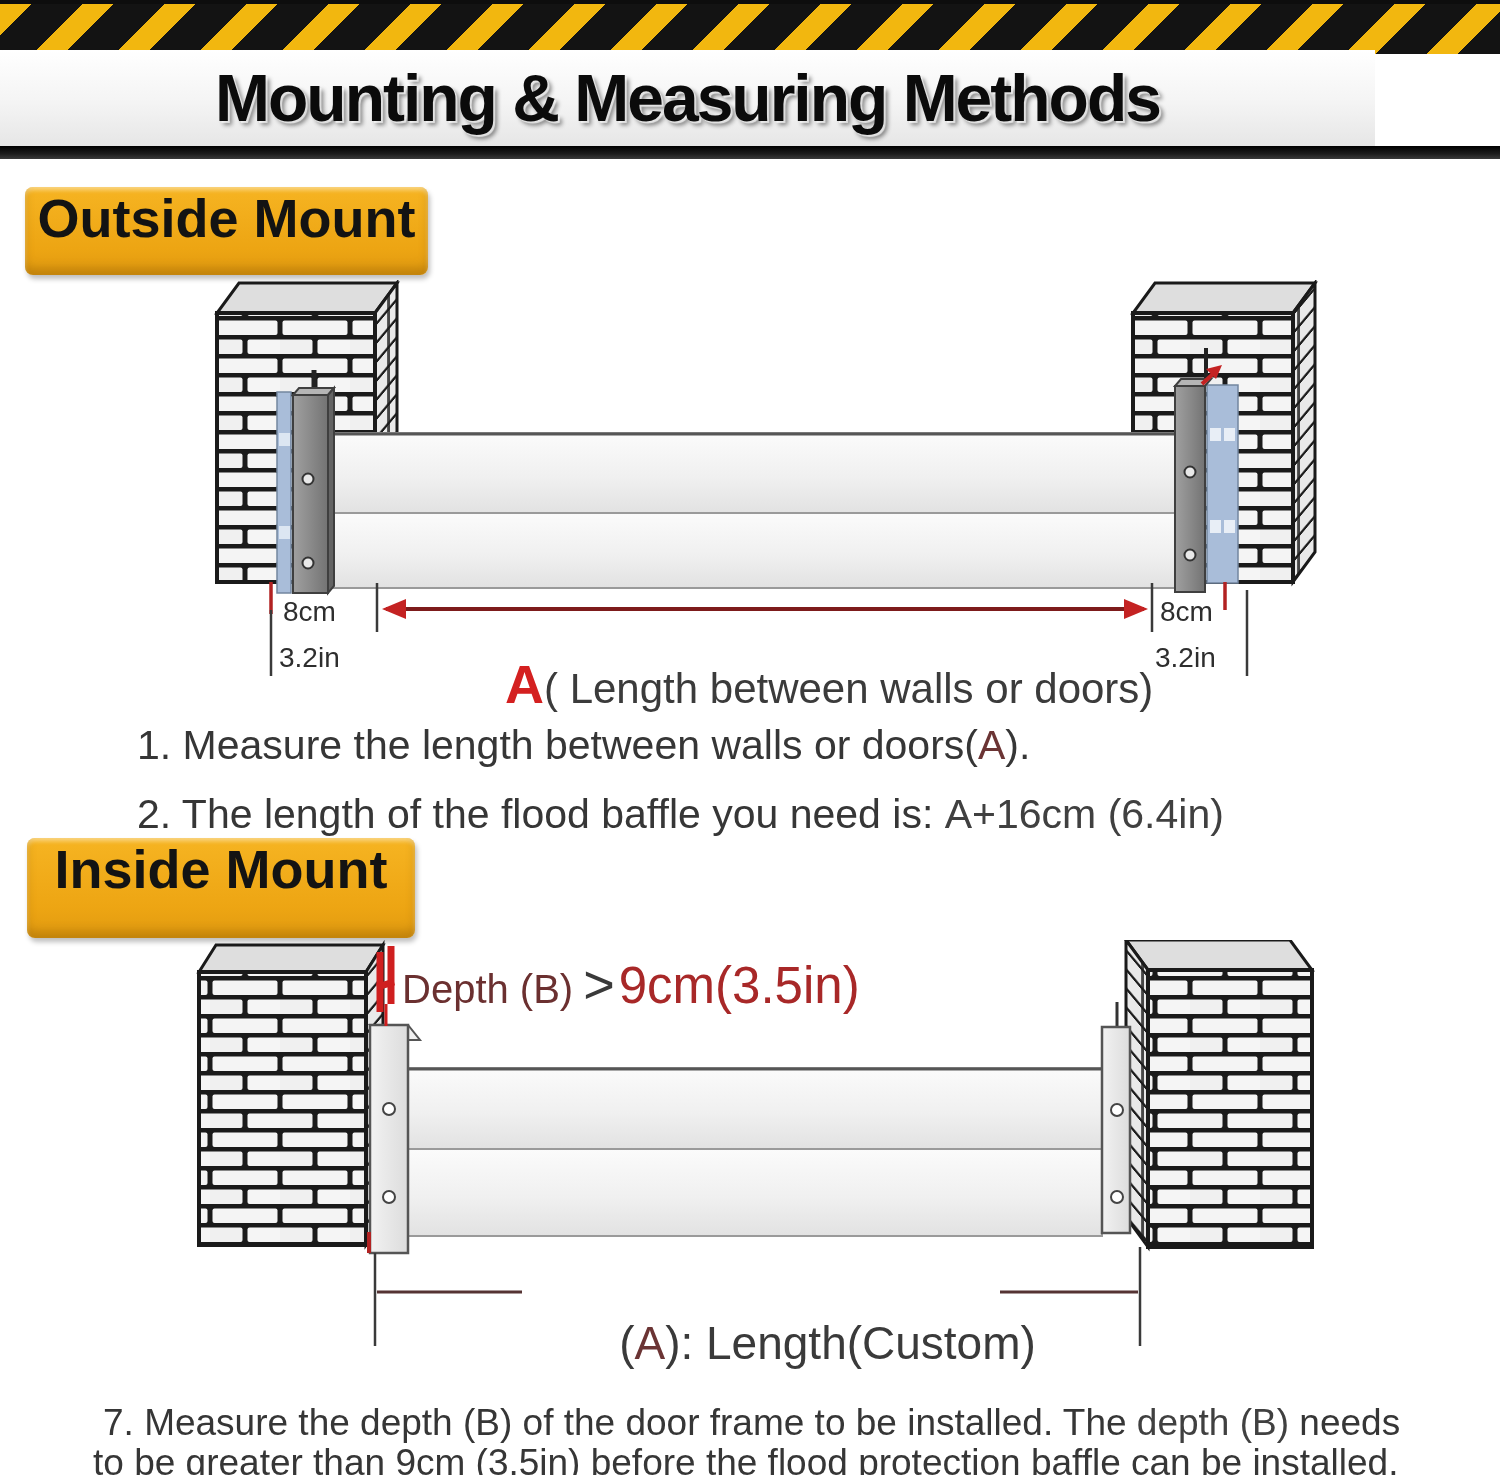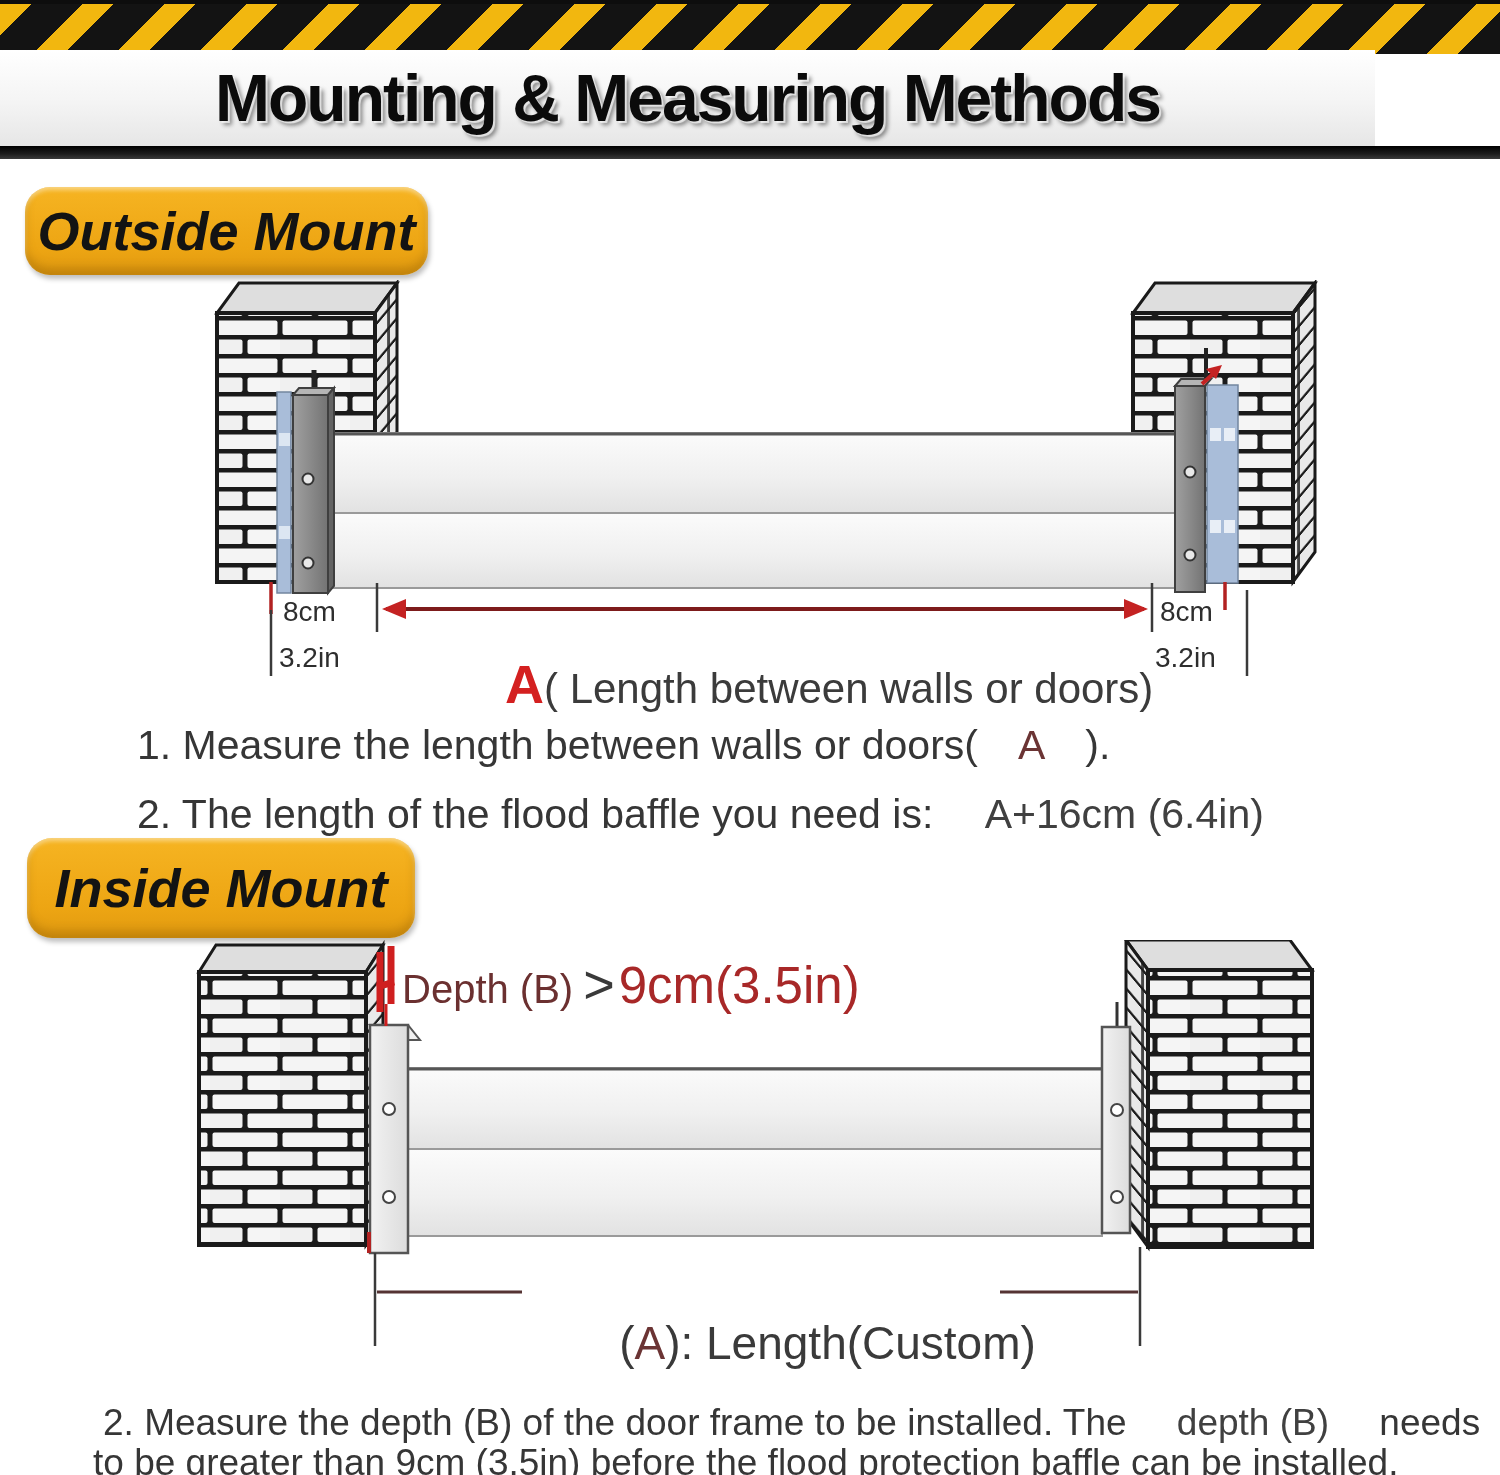--- a/index.html
+++ b/index.html
@@ -14,32 +14,32 @@
   .plaque{left:0;top:50px;width:1375px;height:96px;
           background:linear-gradient(180deg,#ffffff 0%,#f4f4f4 55%,#e6e6e6 100%);
           display:flex;align-items:center;justify-content:center;}
   .page-title{font-size:66px;font-weight:bold;letter-spacing:-2px;color:#0b0b0b;
               text-shadow:2px 2px 1px rgba(255,255,255,.75), 4px 4px 4px rgba(0,0,0,.45);}
   .divider{left:0;top:146px;width:1500px;height:13px;
            background:linear-gradient(180deg,#000 0%,#1c1c1c 60%,#3a3a3a 100%);}
 
   
   .badge{background:linear-gradient(180deg,#f6b422 0%,#eda513 70%,#e09a10 100%);
-         border-radius:25px;display:flex;align-items:center;justify-content:center;
-         box-shadow:inset 0 -7px 10px rgba(135,85,0,.35), inset 0 3px 4px rgba(255,240,200,.6), 2px 4px 5px rgba(0,0,0,.25);font-style:italic;}
+         border-radius:8px;display:flex;align-items:flex-start;justify-content:center;
+         box-shadow:inset 0 -7px 10px rgba(135,85,0,.35), inset 0 3px 4px rgba(255,240,200,.6), 2px 4px 5px rgba(0,0,0,.25);}
   .badge span{font-size:54px;font-weight:600;color:#131313;letter-spacing:0;}
   .badge-outside{left:25px;top:187px;width:403px;height:88px;}
   .badge-inside{left:27px;top:838px;width:388px;height:100px;}
 
   
   .gap-num{font-size:28px;color:#2e2e2e;line-height:1.0;}
   .span-label{display:flex;align-items:baseline;}
   .span-label .a-em{font-size:54px;font-weight:bold;color:#d42020;}
   .span-label .a-rest{font-size:42px;color:#3b3b3b;margin-top:43px;}
-  .step{display:flex;align-items:center;white-space:pre;gap:40px;}
+  .step{display:flex;align-items:center;white-space:pre;}
   .steps-out .step{font-size:41px;color:#363636;}
   .em-dark{color:#6b3434;}
   .em-red{color:#404040;}
   .depth-label{display:flex;align-items:baseline;}
   .depth-name{font-size:40px;color:#6b3030;}
   .depth-gt{font-size:54px;color:#3a3a3a;margin:0 4px 0 10px;font-weight:400;}
   .depth-val{font-size:51px;color:#a82828;}
   .len-label{font-size:46px;color:#3a3a3a;white-space:pre;}
   .len-label .em-dark{font-size:46px;}
   .steps-in-1{font-size:39px;color:#363636;}
@@ -230,19 +230,19 @@
     <span class="depth-name">Depth (B)</span>
     <span class="depth-gt">&gt;</span>
     <span class="depth-val">9cm(3.5in)</span>
   </div>
 
   <div class="abs len-label" style="left:568px;top:1262px">
     <span>(</span><span class="em-dark">A</span><span>): Length(Custom)</span>
   </div>
 
   <div class="abs step steps-in-2" style="left:103px;top:1402px">
-    <span>2. Measure the depth (B) of the door frame to be installed. The </span><span class="em-red">depth (B)</span><span> needs</span>
+    <span>7. Measure the depth (B) of the door frame to be installed. The </span><span class="em-red">depth (B)</span><span> needs</span>
   </div>
   <div class="abs step steps-in-3" style="left:93px;top:1442px">
     <span>to be greater than 9cm (3.5in) before the flood protection baffle can be installed.</span><span class="em-red"></span><span></span>
   </div>
 
 </div>
 
 </body></html>

